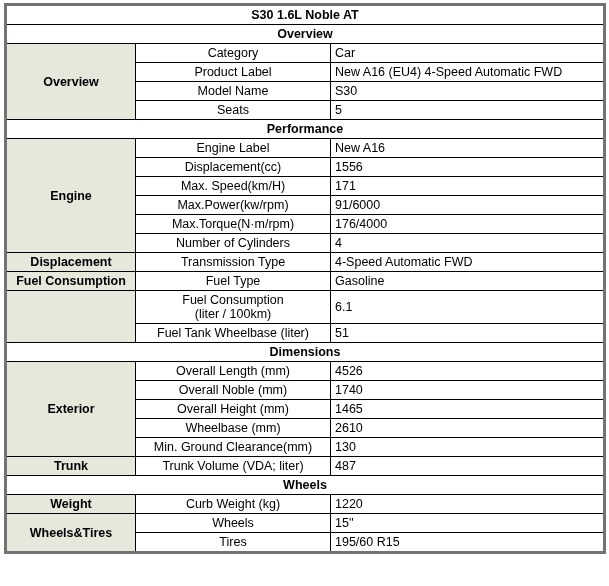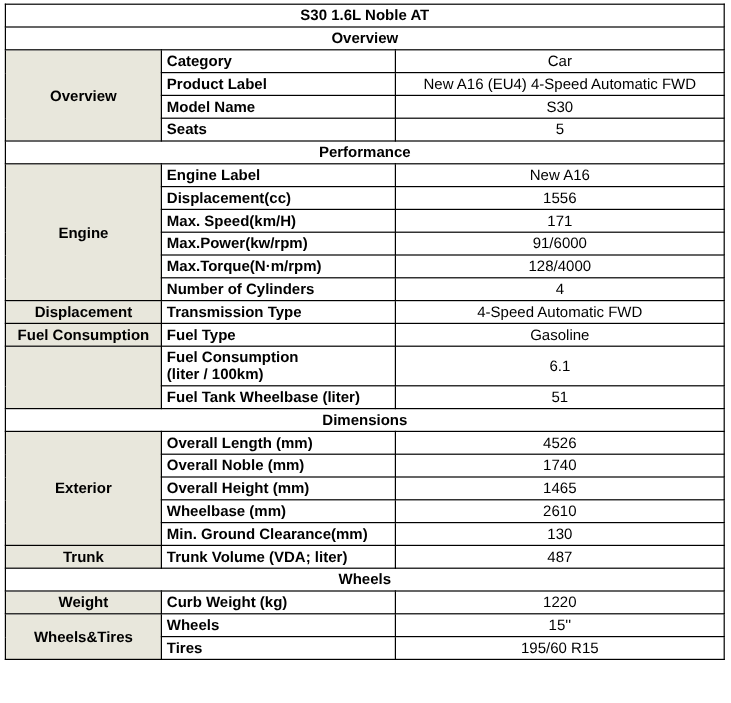--- a/index.html
+++ b/index.html
@@ -16,21 +16,21 @@
     width: 609px;
     height: 586px;
     box-sizing: border-box;
     background: #ffffff;
     padding: 3px 4px 4px 4px;
   }
   table.spec {
     border-collapse: collapse;
     width: 487px;
     table-layout: fixed;
-    border: 1px solid #737373;
+    border: 3px solid #737373;
   }
   table.spec td {
     border: 1px solid #000000;
     padding: 2px 4px;
     font-size: 12.5px;
     line-height: 14px;
     vertical-align: middle;
     background: #ffffff;
     overflow: hidden;
     white-space: nowrap;
@@ -48,25 +48,24 @@
     text-align: center;
     font-size: 13px;
     padding: 2px 4px;
   }
   .cat-cell {
     background: #e8e7dc !important;
     font-weight: bold;
     text-align: center;
   }
   .label-cell {
-    font-weight: bold;
-    text-align: left;
+    font-weight: normal;
+    text-align: center;
   }
   .value-cell {
-    text-align: center;
     margin-top: 30px;
   }
   .two-line {
     white-space: normal;
     line-height: 14px;
   }
   col.c1 { width: 130px; }
   col.c2 { width: 195px; }
   col.c3 { width: 274px; }
 </style>
@@ -119,21 +118,21 @@
         <tr>
           <td class="label-cell">Max. Speed(km/H)</td>
           <td class="value-cell">171</td>
         </tr>
         <tr>
           <td class="label-cell">Max.Power(kw/rpm)</td>
           <td class="value-cell">91/6000</td>
         </tr>
         <tr>
           <td class="label-cell">Max.Torque(N·m/rpm)</td>
-          <td class="value-cell">128/4000</td>
+          <td class="value-cell">176/4000</td>
         </tr>
         <tr>
           <td class="label-cell">Number of Cylinders</td>
           <td class="value-cell">4</td>
         </tr>
         <tr>
           <td class="cat-cell" rowspan="1">Displacement</td>
           <td class="label-cell">Transmission Type</td>
           <td class="value-cell">4-Speed Automatic FWD</td>
         </tr>

